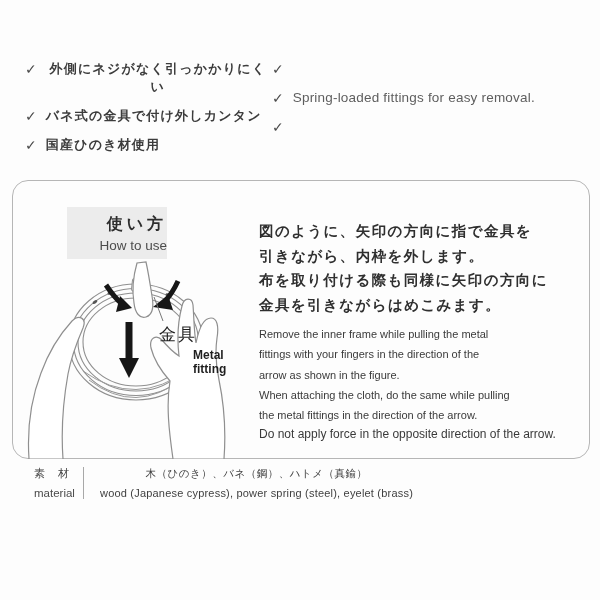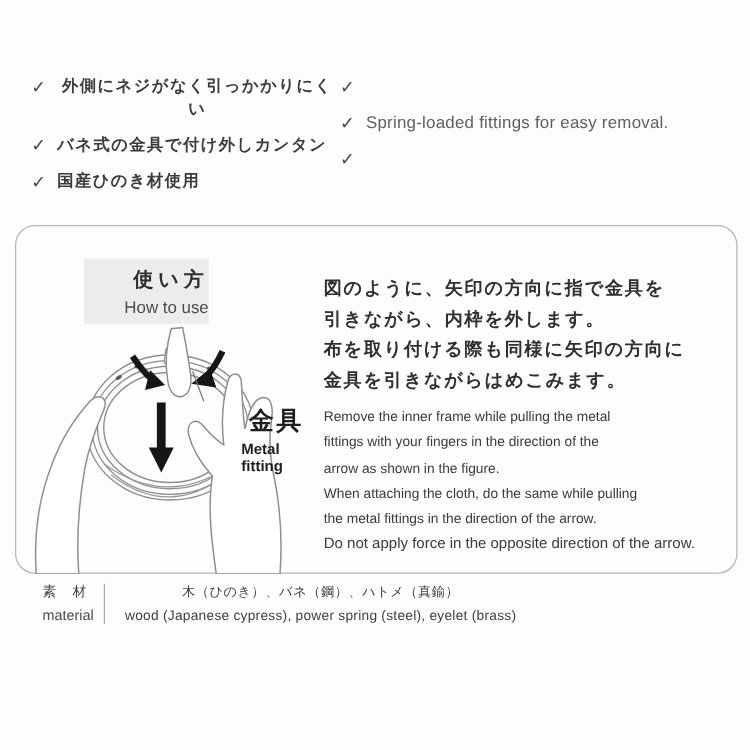--- a/index.html
+++ b/index.html
@@ -55,21 +55,21 @@
   }
   .en-note {
     position: absolute; left: 246px; top: 246px; width: 322px;
     font-size: 12px; color: #3a3a3a;
   }
 
   
   .illustration { position: absolute; left: 14px; top: 78px; width: 230px; height: 200px; }
   .illustration svg { position: absolute; left: 0; top: 0; }
   .fitting-label { position: absolute; left: 132px; top: 64px; }
-  .fitting-label .fit-ja { font-size: 20px; font-weight: 700; letter-spacing: 2px; color: #1e1e1e; margin-left: 40px; }
+  .fitting-label .fit-ja { font-size: 17px; font-weight: 400; letter-spacing: 2px; color: #1e1e1e; }
   .fitting-label .fit-en { font-size: 12px; font-weight: 700; color: #1e1e1e; margin-top: 2px; margin-left: 6px; padding-left: 28px; }
 
   
   .materials {
     position: absolute; left: 34px; top: 464px;
     display: grid; grid-template-columns: 42px 14px auto; grid-auto-rows: 19px;
     align-items: center;
   }
   .mat-divider { grid-column: 2; grid-row: 1 / span 2; width: 1px; height: 32px; background: #a8a8a8; justify-self: center; }
   .mat-label-ja { grid-column: 1; grid-row: 1; font-size: 11px; color: #3f3f3f; letter-spacing: 1px; }

